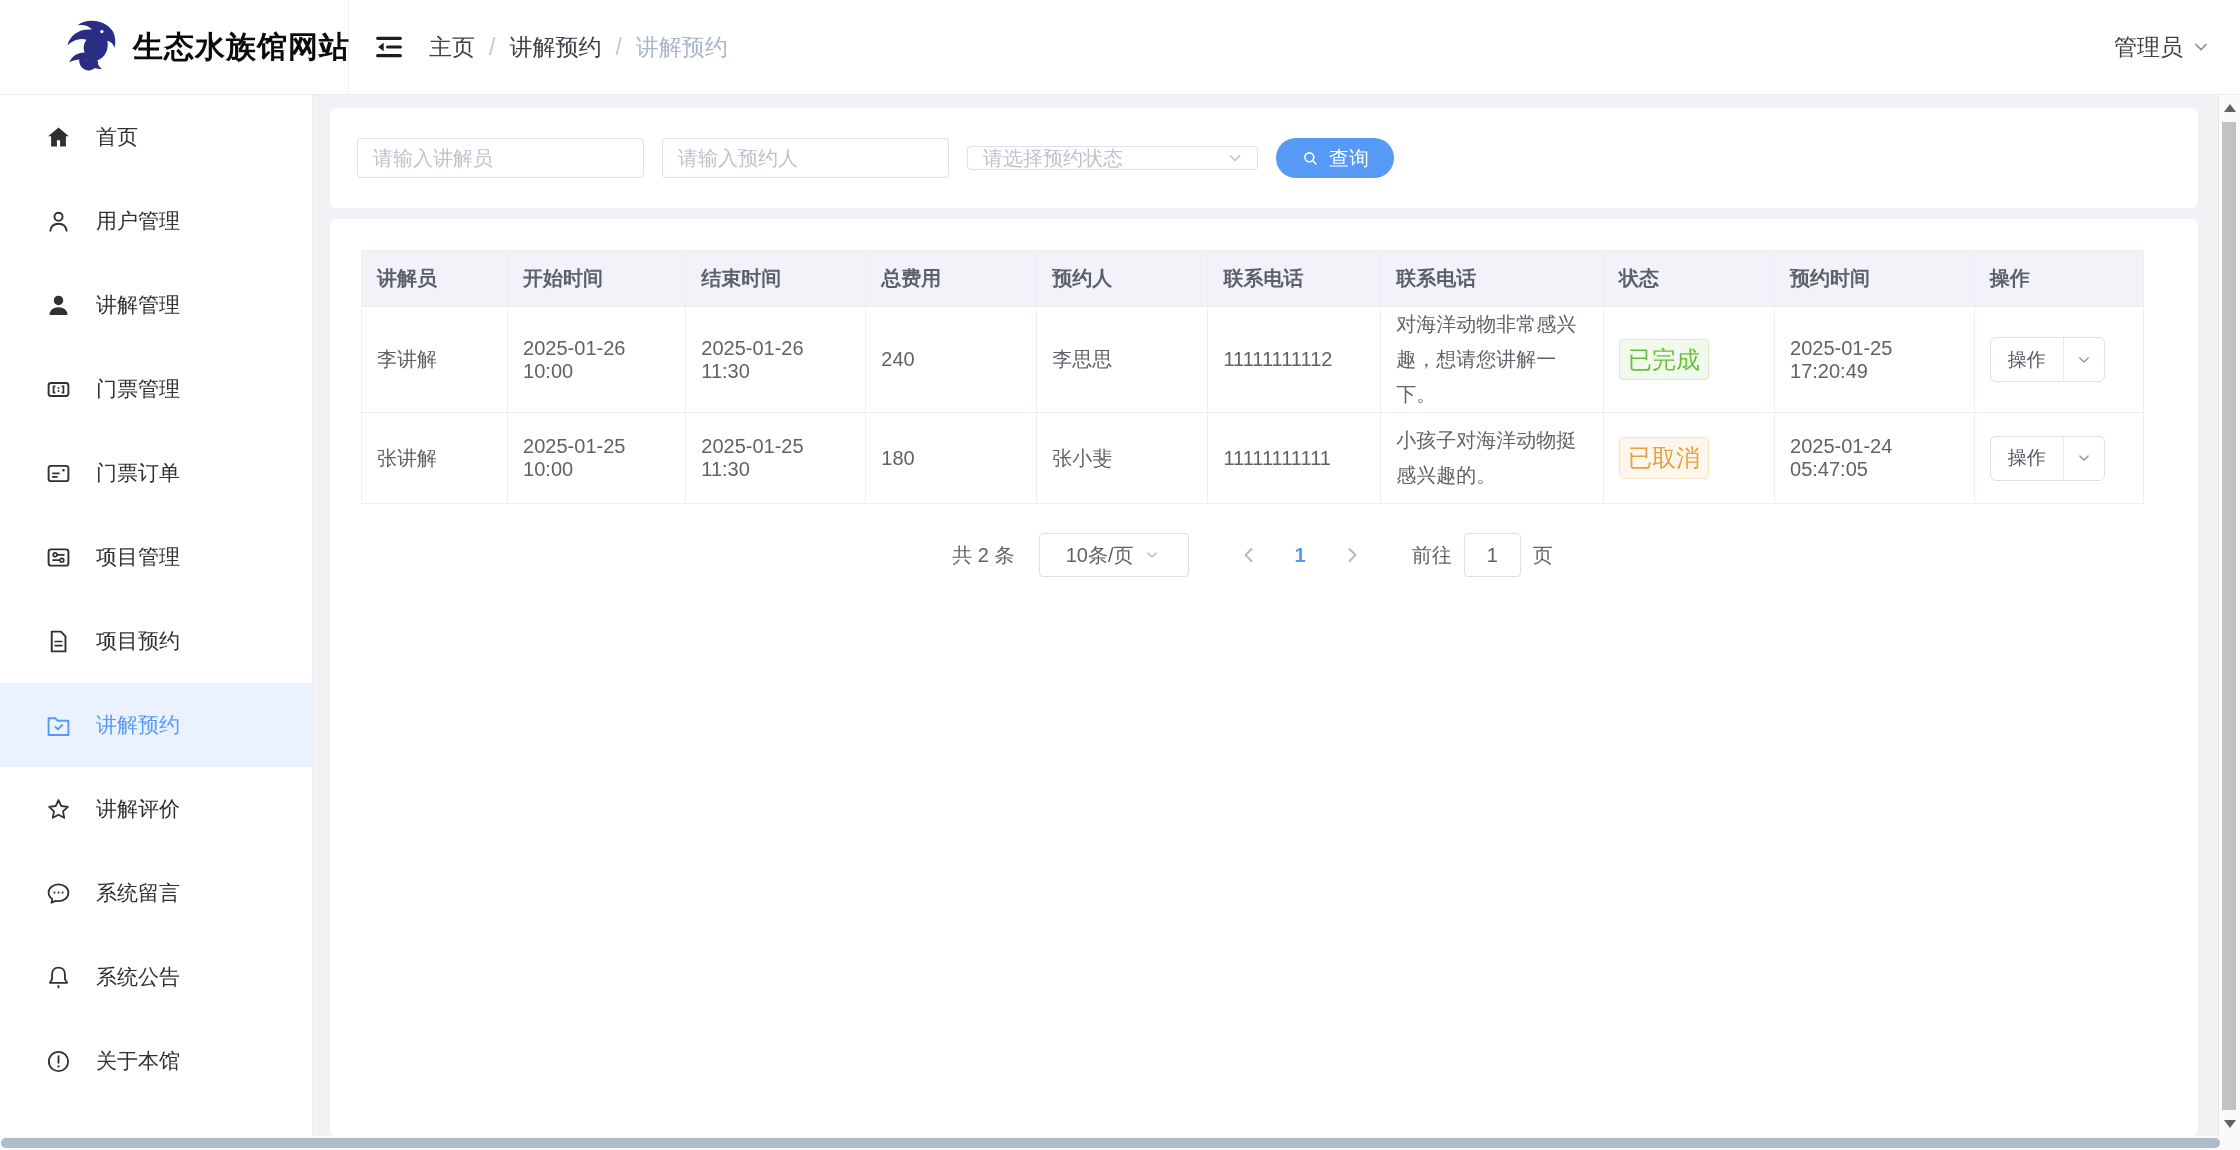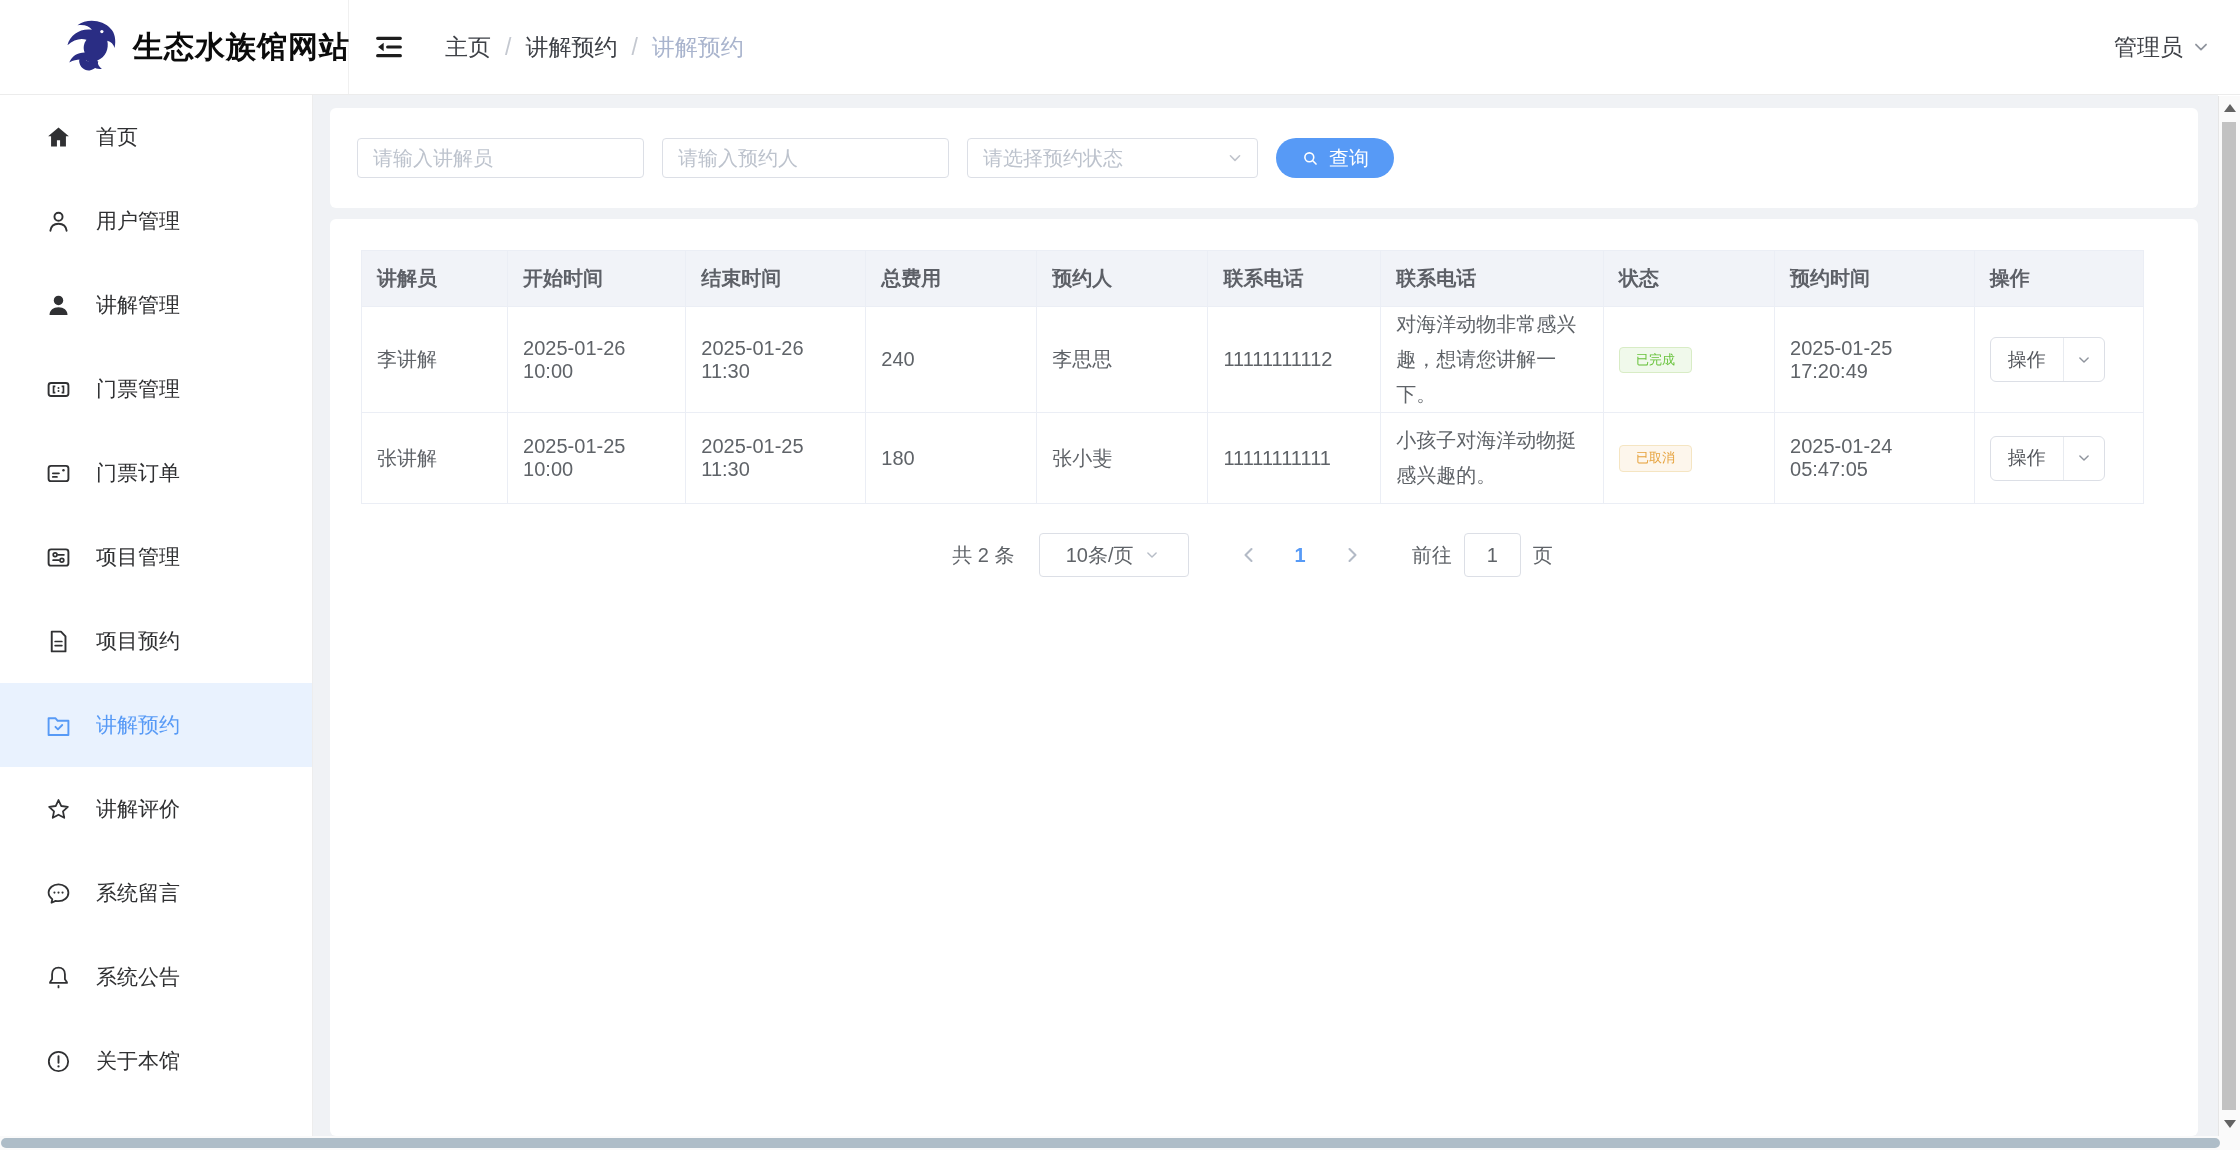--- a/index.html
+++ b/index.html
@@ -7,21 +7,21 @@
   body { position:relative; background:#fff; font-family:"Liberation Sans","DejaVu Sans",sans-serif; color:#303133; }
   svg { display:block; }
 
   
   .header { position:absolute; top:0; left:0; right:0; height:95px; background:#fff;
             border-bottom:1px solid #ececec; display:flex; align-items:stretch; z-index:10; }
   .logo { width:313px; flex:none; display:flex; align-items:center; gap:13px;
           padding-left:26px; border-right:1px solid #f0f0f0;margin-left:36px; }
   .logo-icon svg { width:58px; height:58px; color:var(--logo-color); }
   .logo-title { font-size:30px; font-weight:bold; color:#0b0b0b; letter-spacing:1px; white-space:nowrap; }
-  .header-mid { flex:1; display:flex; align-items:center; padding-left:24px; gap:40px; }
+  .header-mid { flex:1; display:flex; align-items:center; padding-left:24px; gap:24px; }
   .fold-btn { width:32px; height:32px; color:#1d1d1d; cursor:pointer; }
   .breadcrumb { display:flex; align-items:center; gap:14px; font-size:23px; color:#3e4147; }
   .bc-item { cursor:pointer; }
   .bc-sep { color:#c4c8d0; }
   .bc-current { color:#a9b4cd; cursor:default; }
   .header-user { display:flex; align-items:center; gap:7px; padding-right:28px;
                  font-size:23px; color:#3e4147; cursor:pointer; }
   .header-user svg { width:22px; height:22px; color:#8f949d; }
 
   
@@ -34,37 +34,37 @@
   .side-item.active { background:var(--menu-active-bg); color:var(--primary); }
 
   
   .main { position:absolute; top:95px; left:313px; right:22px; bottom:14px; background:#f0f2f5;
           padding:13px 20px 0 17px; display:flex; flex-direction:column; overflow:hidden; }
   .card { background:#fff; border-radius:6px; }
   .search-card { flex:none; height:100px; display:flex; align-items:center; gap:18px; padding-left:27px; }
   .filter-input { width:287px; height:40px; border:1px solid #dcdfe6; border-radius:4px;
                   padding:16px 15px; font-size:20px; color:#303133; outline:none; font-family:inherit; }
   .filter-input::placeholder { color:#bdc3cd; }
-  .select-box { width:291px; height:40px; border:1px solid #dcdfe6; border-radius:4px; background:#fff;
+  .select-box { width:291px; height:24px; border:1px solid #dcdfe6; border-radius:4px; background:#fff;
                 display:flex; align-items:center; justify-content:space-between;
                 padding:0 12px 0 15px; font-size:20px; color:#bdc3cd; cursor:pointer; }
   .select-box svg { width:20px; height:20px; color:#c0c4cc; }
   .btn-primary { height:40px; border:none; border-radius:20px; background:var(--primary); color:#fff;
                  font-size:20px; display:flex; align-items:center; gap:9px; padding:0 25px;
                  cursor:pointer; font-family:Liberation Mono, monospace; }
   .btn-primary svg { width:19px; height:19px; color:#fff; }
 
   .table-card { flex:1; margin-top:11px; padding:31px 54px 0 31px; overflow:hidden; }
   table { width:100%; border-collapse:collapse; table-layout:fixed; }
   th,td { border:1px solid #ebeef5; text-align:left; padding:0 15px; overflow:hidden; }
   th { height:56px; background:#f1f3f8; color:#5d6067; font-size:20px; font-weight:bold; }
   td { height:91px; color:#5f6368; font-size:20px; }
   .td-remark { line-height:1.75; }
 
-  .tag { display:inline-block; font-size:13px; padding:4px 16px; border-radius:4px; line-height:1.3; }
+  .tag { display:inline-block; font-size:24px; padding:4px 8px; border-radius:4px; line-height:1.3; }
   .tag-success { color:var(--success-text); background:var(--success-bg); border:1px solid var(--success-border); }
   .tag-warning { color:var(--warning-text); background:var(--warning-bg); border:1px solid var(--warning-border); }
 
   .action-btn { display:inline-flex; align-items:center; height:45px; border:1px solid #dcdfe6;
                 border-radius:6px; background:#fff; cursor:pointer; }
   .ab-label { padding:0 17px; font-size:19px; color:#55585e; }
   .ab-divider { width:1px; height:43px; background:#e8ebf0; }
   .ab-caret { width:40px; display:flex; justify-content:center; align-items:center; }
   .ab-caret svg { width:18px; height:18px; color:#8f949d; }
 

